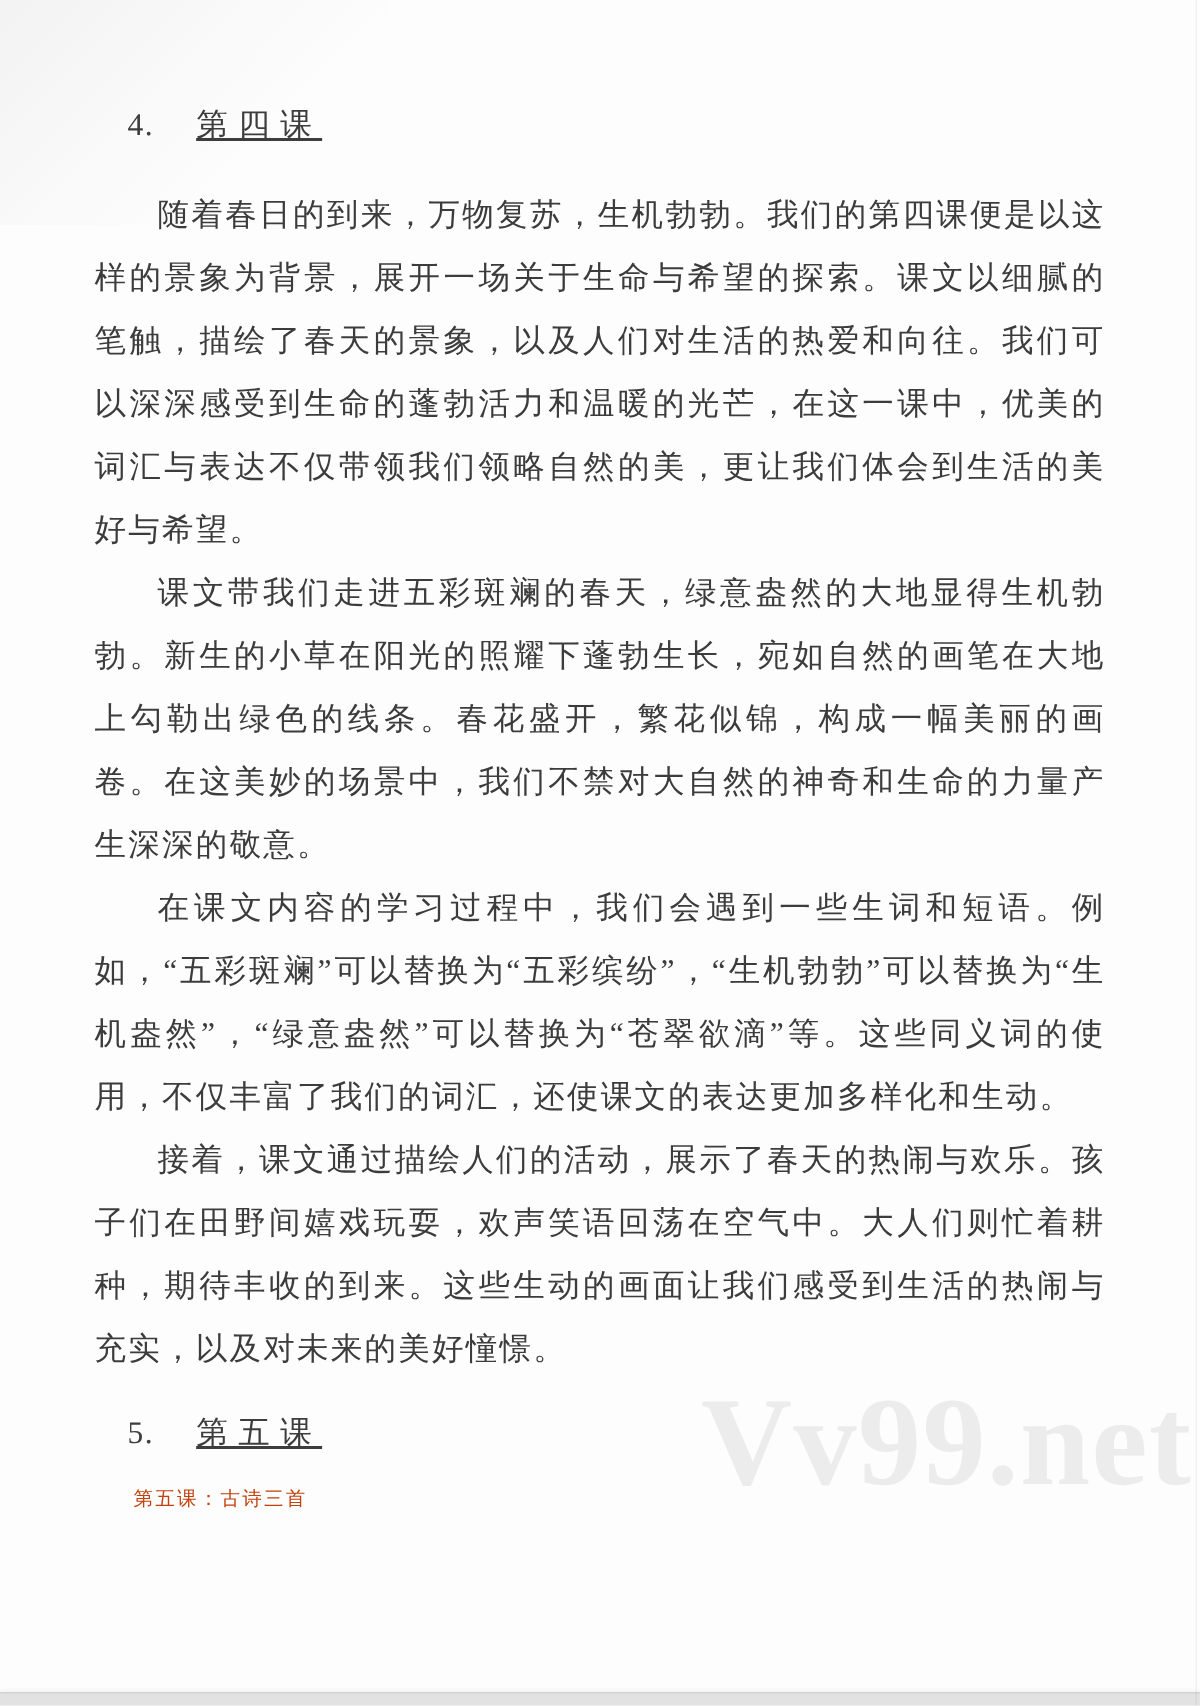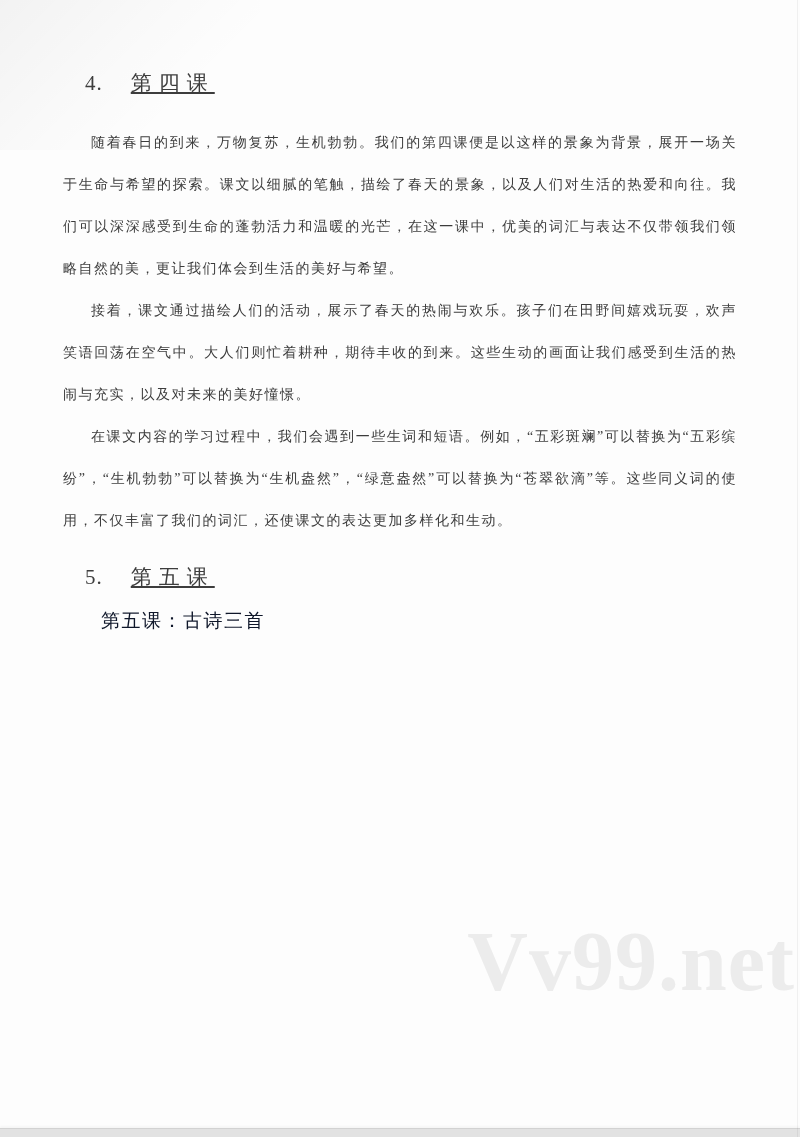--- a/index.html
+++ b/index.html
@@ -81,53 +81,54 @@
   h2.section-heading .sec-title {
     letter-spacing: 7px;
     text-decoration: underline;
   }
   h2.heading-5 {
     margin-top: 20px;
     margin-bottom: 8px;
   }
   p.body-par {
     margin: 0;
-    font-size: 14px;
+    font-size: 21px;
     line-height: 42px;
     text-align: justify;
     text-indent: 2em;
     letter-spacing: 1.5px;
     color: #3c3c3c;
   }
   p.subtitle-line {
     margin: 0;
-    font-size: 19px;
+    font-size: 13px;
     line-height: 42px;
     text-indent: 2em;
     letter-spacing: 1.5px;
-    color: #0f172a;
+    color: #c2410c;
   }
 </style>
 </head>
 <body>
 
 <div class="page">
 
   <div class="watermark">Vv99.net</div>
 
   <div class="content">
 
     <h2 class="section-heading">
       <span class="sec-num">4.</span>
       <span class="sec-title">第四课</span>
     </h2>
 
     <p class="body-par">随着春日的到来，万物复苏，生机勃勃。我们的第四课便是以这样的景象为背景，展开一场关于生命与希望的探索。课文以细腻的笔触，描绘了春天的景象，以及人们对生活的热爱和向往。我们可以深深感受到生命的蓬勃活力和温暖的光芒，在这一课中，优美的词汇与表达不仅带领我们领略自然的美，更让我们体会到生活的美好与希望。</p>
+    <p class="body-par">课文带我们走进五彩斑斓的春天，绿意盎然的大地显得生机勃勃。新生的小草在阳光的照耀下蓬勃生长，宛如自然的画笔在大地上勾勒出绿色的线条。春花盛开，繁花似锦，构成一幅美丽的画卷。在这美妙的场景中，我们不禁对大自然的神奇和生命的力量产生深深的敬意。</p>
+    <p class="body-par">在课文内容的学习过程中，我们会遇到一些生词和短语。例如，“五彩斑斓”可以替换为“五彩缤纷”，“生机勃勃”可以替换为“生机盎然”，“绿意盎然”可以替换为“苍翠欲滴”等。这些同义词的使用，不仅丰富了我们的词汇，还使课文的表达更加多样化和生动。</p>
     <p class="body-par">接着，课文通过描绘人们的活动，展示了春天的热闹与欢乐。孩子们在田野间嬉戏玩耍，欢声笑语回荡在空气中。大人们则忙着耕种，期待丰收的到来。这些生动的画面让我们感受到生活的热闹与充实，以及对未来的美好憧憬。</p>
-    <p class="body-par">在课文内容的学习过程中，我们会遇到一些生词和短语。例如，“五彩斑斓”可以替换为“五彩缤纷”，“生机勃勃”可以替换为“生机盎然”，“绿意盎然”可以替换为“苍翠欲滴”等。这些同义词的使用，不仅丰富了我们的词汇，还使课文的表达更加多样化和生动。</p>
 
     <h2 class="section-heading heading-5">
       <span class="sec-num">5.</span>
       <span class="sec-title">第五课</span>
     </h2>
 
     <p class="subtitle-line">第五课：古诗三首</p>
 
   </div>
 

